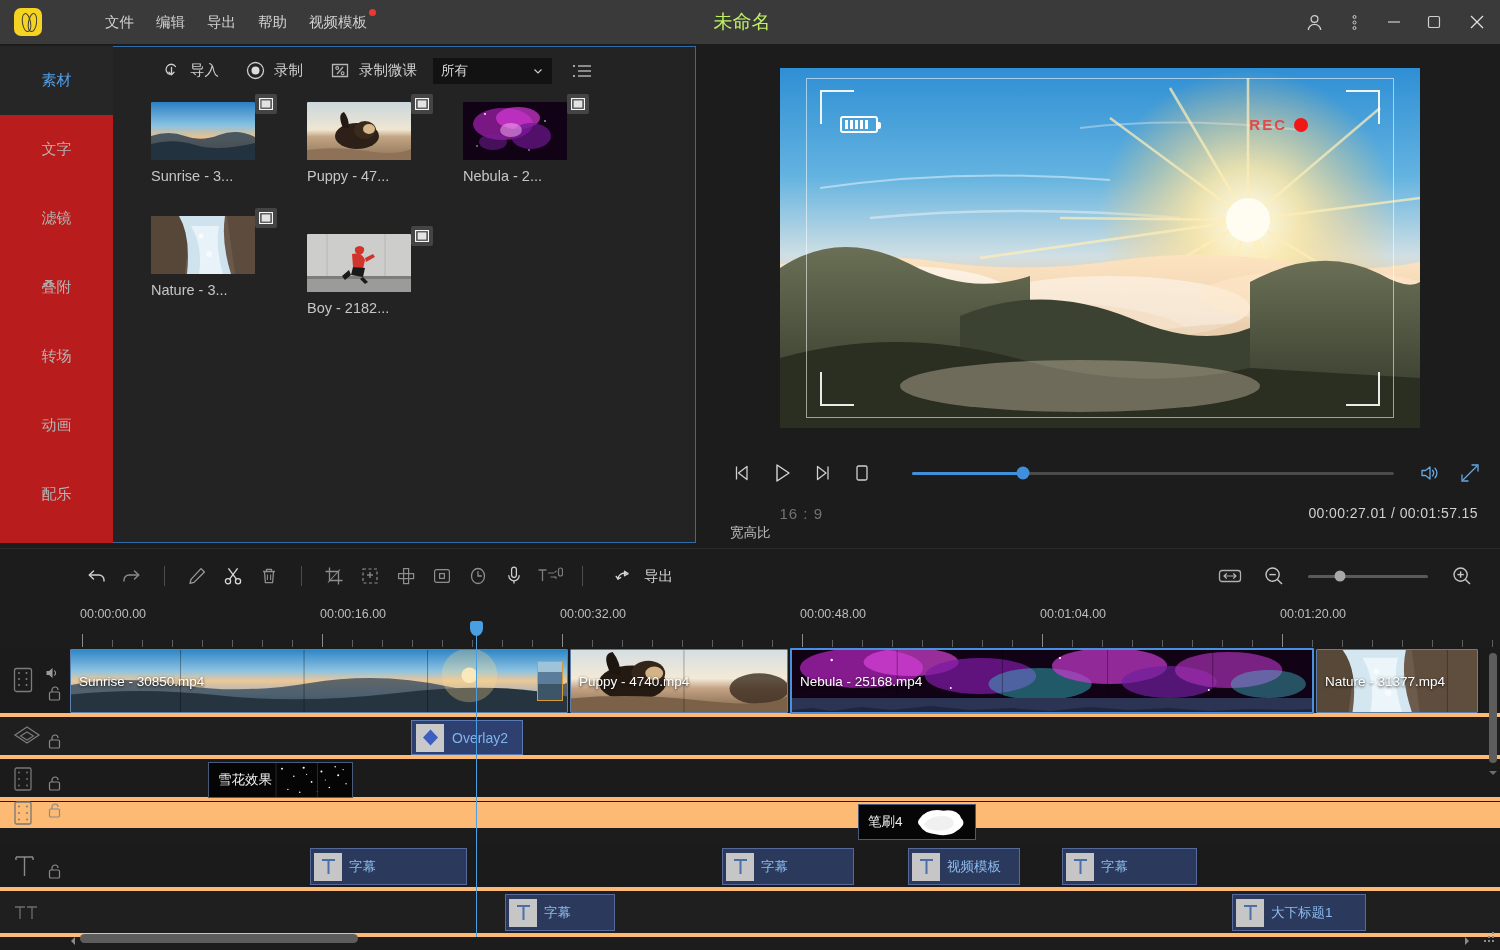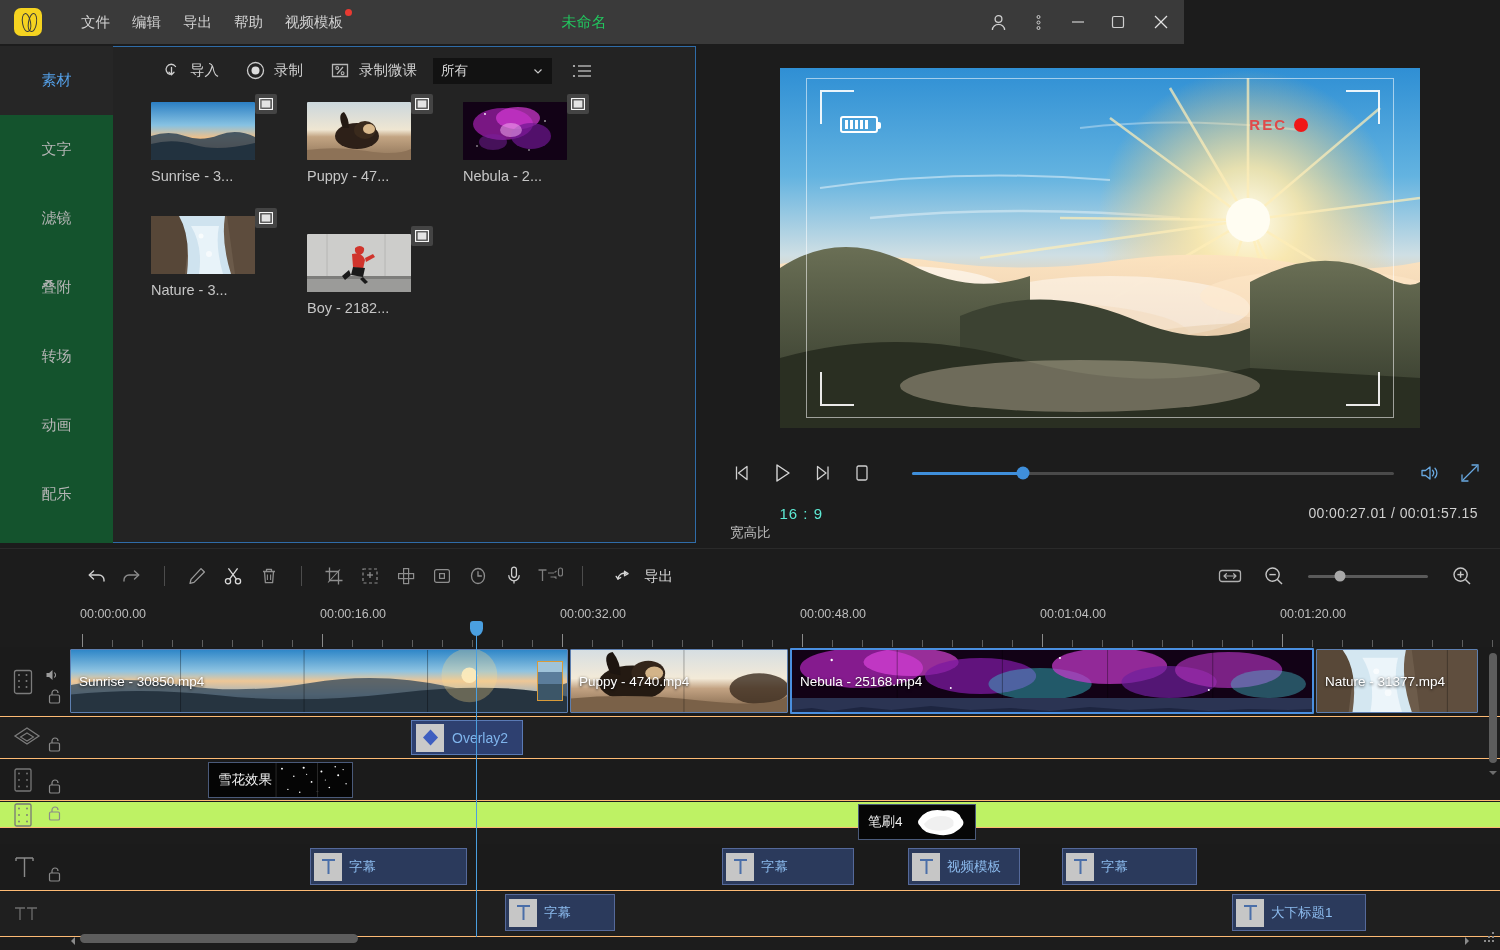--- a/index.html
+++ b/index.html
@@ -7,23 +7,23 @@
     width: 1500px; height: 950px;
     background: #1c1c1c;
     font-family: "Liberation Sans", "DejaVu Sans", sans-serif;
     color: #cfcfcf;
     overflow: hidden;
   }
   #app { position: relative; width: 1500px; height: 950px; }
 
   
   .titlebar {
-    position: absolute; left: 0; top: 0; width: 1184px; height: 44px;
+    position: absolute; left: 0; top: 0; width: 1500px; height: 44px;
     background: #3a3a3a;
-    display: flex; align-items: center;
+    display: flex; align-items: center; gap: 24px;
   }
   .logo {
     width: 28px; height: 28px; margin-left: 14px; border-radius: 7px;
     background: #f5d320; position: relative; flex: none;
   }
   .logo::before {
     content: ""; position: absolute; left: 8px; top: 5px;
     width: 7px; height: 17px; border-radius: 50% 50% 45% 45%;
     border: 1.6px solid #3a3a3a; background: transparent;
     transform: rotate(-10deg);
@@ -38,41 +38,41 @@
     font-size: 14.5px; color: #d2d2d2; padding: 4px 11px; cursor: default;
     position: relative; white-space: nowrap;
   }
   .menu-item .dot {
     position: absolute; right: 2px; top: 0px; width: 7px; height: 7px;
     border-radius: 50%; background: #e83a32;
   }
   .win-title {
     position: absolute; left: 0; right: 16px; top: 0; height: 44px;
     display: flex; align-items: center; justify-content: center;
-    font-size: 15px; color: #22c55e; pointer-events: none;
+    font-size: 19px; color: #bef264; pointer-events: none;
   }
   .winctl { margin-left: auto; display: flex; align-items: center; height: 44px; }
   .winbtn {
     width: 40px; height: 44px; display: flex; align-items: center;
     justify-content: center; cursor: default;
   }
   .winbtn.close-btn { width: 46px; }
   .winbtn svg { display: block; }
 
   
   .savebar {
     position: absolute; right: 0; top: 44px; width: 810px; height: 24px;
     display: flex; align-items: center; justify-content: flex-end;
     padding-right: 14px; font-size: 12.5px; color: #b4b4b4; gap: 5px;
   }
 
   
   .sidebar {
     position: absolute; left: 0; top: 46px; width: 113px; height: 497px;
-    background: #14532d;
+    background: #b91c1c;
   }
   .side-item {
     height: 69px; display: flex; align-items: center; justify-content: center;
     font-size: 15px; color: #b5b5b5; cursor: default; position: relative;
   }
   .side-item.active { color: #54a0e8; background: #262626; }
 
   
   .media-panel {
     position: absolute; left: 113px; top: 46px; width: 583px; height: 497px;
@@ -159,21 +159,21 @@
   .seek-fill { position: absolute; left: 0; top: 0; height: 3px; background: #3f8fdb; border-radius: 2px; }
   .seek-knob {
     position: absolute; top: 50%; width: 13px; height: 13px; border-radius: 50%;
     background: #3f8fdb; transform: translate(-50%, -50%); cursor: default;
   }
   .info-row {
     position: absolute; left: 0; top: 450px; width: 800px; height: 34px;
     display: flex; align-items: center; padding: 0 22px 0 30px;
   }
   .ratio-label { font-size: 13.5px; color: #c0c0c0; margin-top: 40px; }
-  .ratio-val { font-size: 15px; color: #5eead4; margin-left: 9px; letter-spacing: 1px; }
+  .ratio-val { font-size: 15px; color: #737373; margin-left: 9px; letter-spacing: 1px; }
   .time-code { margin-left: auto; font-size: 14px; color: #d0d0d0; letter-spacing: 0.4px; }
 
   
   .timeline {
     position: absolute; left: 0; top: 548px; width: 1500px; height: 402px;
     background: #1c1c1c; border-top: 1px solid #2a2a2a;
   }
   .tl-toolbar { height: 54px; display: flex; align-items: center; padding-left: 78px; }
   .tb-btn { width: 36px; height: 36px; display: flex; align-items: center; justify-content: center; cursor: default; }
   .tb-sep { width: 1px; height: 20px; background: #4c4c4c; margin: 0 14px; }
@@ -191,21 +191,21 @@
 
   .ruler { position: relative; height: 44px; margin-left: 12px; }
   .ruler-label {
     position: absolute; top: 4px; font-size: 12.5px; color: #bdbdbd; white-space: nowrap;
   }
   .tick { position: absolute; bottom: 0; width: 1px; background: #5e5e5e; }
   .tick.major { height: 13px; background: #8a8a8a; }
   .tick.minor { height: 7px; }
 
   .tracks { position: relative; height: 290px; overflow: hidden; }
-  .track-row { position: absolute; left: 0; width: 1500px; border-bottom: 1px solid #fdba74; }
+  .track-row { position: absolute; left: 0; width: 1500px; border-bottom: 4px solid #fdba74; }
   .track-head {
     position: absolute; left: 0; top: 0; width: 68px; height: 100%;
     display: flex; align-items: center; padding-left: 12px; gap: 5px;
   }
   .lock-ico { position: absolute; left: 48px; bottom: 12px; }
 
   .clip { position: absolute; top: 2px; overflow: hidden; cursor: default; }
   .clip-video { border: 1px solid #5d7fb0; border-radius: 1px; }
   .clip-video.selected { border: 2px solid #4a8fe0; }
   .clip-label {
@@ -1010,21 +1010,21 @@
                 <circle cx="118" cy="18" r="0.6"></circle>
                 <circle cx="136" cy="7" r="0.7"></circle>
             </g>
             <line x1="68" y1="0" x2="68" y2="36" stroke="#2a2a2a" stroke-width="1"></line>
             <line x1="110" y1="0" x2="110" y2="36" stroke="#2a2a2a" stroke-width="1"></line>
           </svg>
           <span class="eff-label">雪花效果</span>
         </div>
       </div>
 
-      <div class="track-row" style="top:155px; height:26px; background:#bef264;">
+      <div class="track-row" style="top:155px; height:26px; background:#fdba74;">
         <div class="track-head">
           <svg width="26" height="28" viewBox="0 0 26 28">
               <rect x="3" y="3" width="16" height="22" rx="1.6" fill="none" stroke="#777" stroke-width="1.3"></rect>
               <circle cx="7" cy="7.5" r="0.9" fill="#777"></circle>
               <circle cx="7" cy="14" r="0.9" fill="#777"></circle>
               <circle cx="7" cy="20.5" r="0.9" fill="#777"></circle>
               <circle cx="15" cy="7.5" r="0.9" fill="#777"></circle>
               <circle cx="15" cy="14" r="0.9" fill="#777"></circle>
               <circle cx="15" cy="20.5" r="0.9" fill="#777"></circle>
             </svg>

